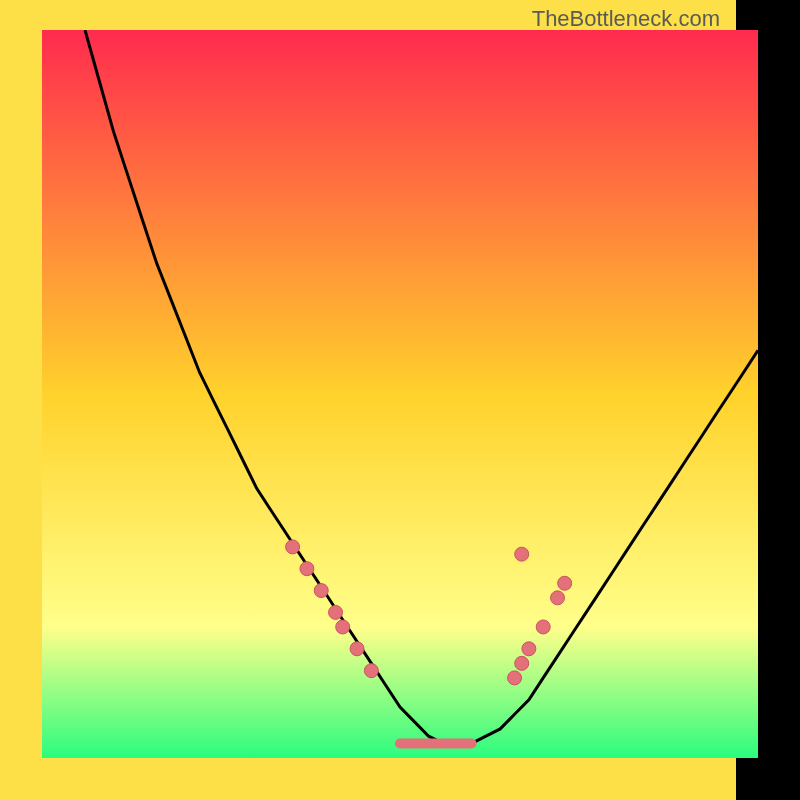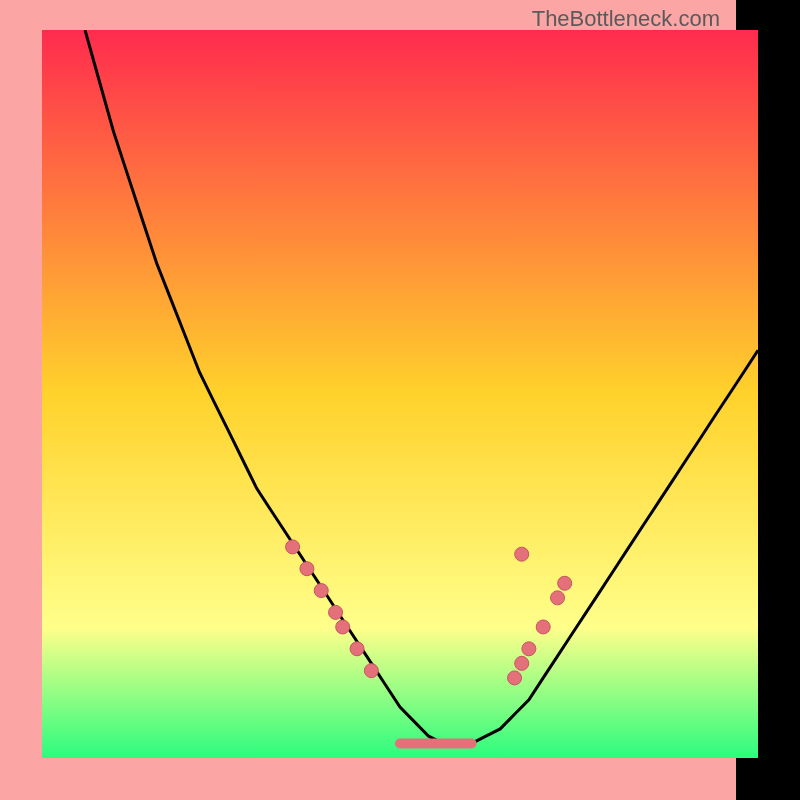--- a/index.html
+++ b/index.html
@@ -1,20 +1,20 @@
 <!DOCTYPE html>
 <html><head>
 <meta charset="utf-8">
 <style>
   * { margin: 0; padding: 0; box-sizing: border-box; }
   html, body { width: 800px; height: 800px; overflow: hidden; background: #000; }
   .outer {
     width: 736px;
     height: 800px;
-    background: #fca5a5;
+    background: #fde047;
     position: relative;
   }
   .watermark {
     position: absolute;
     top: 6px;
     right: 16px;
     font-family: Arial, Helvetica, sans-serif;
     font-size: 22px;
     font-weight: 500;
     color: #5a5a5a;

